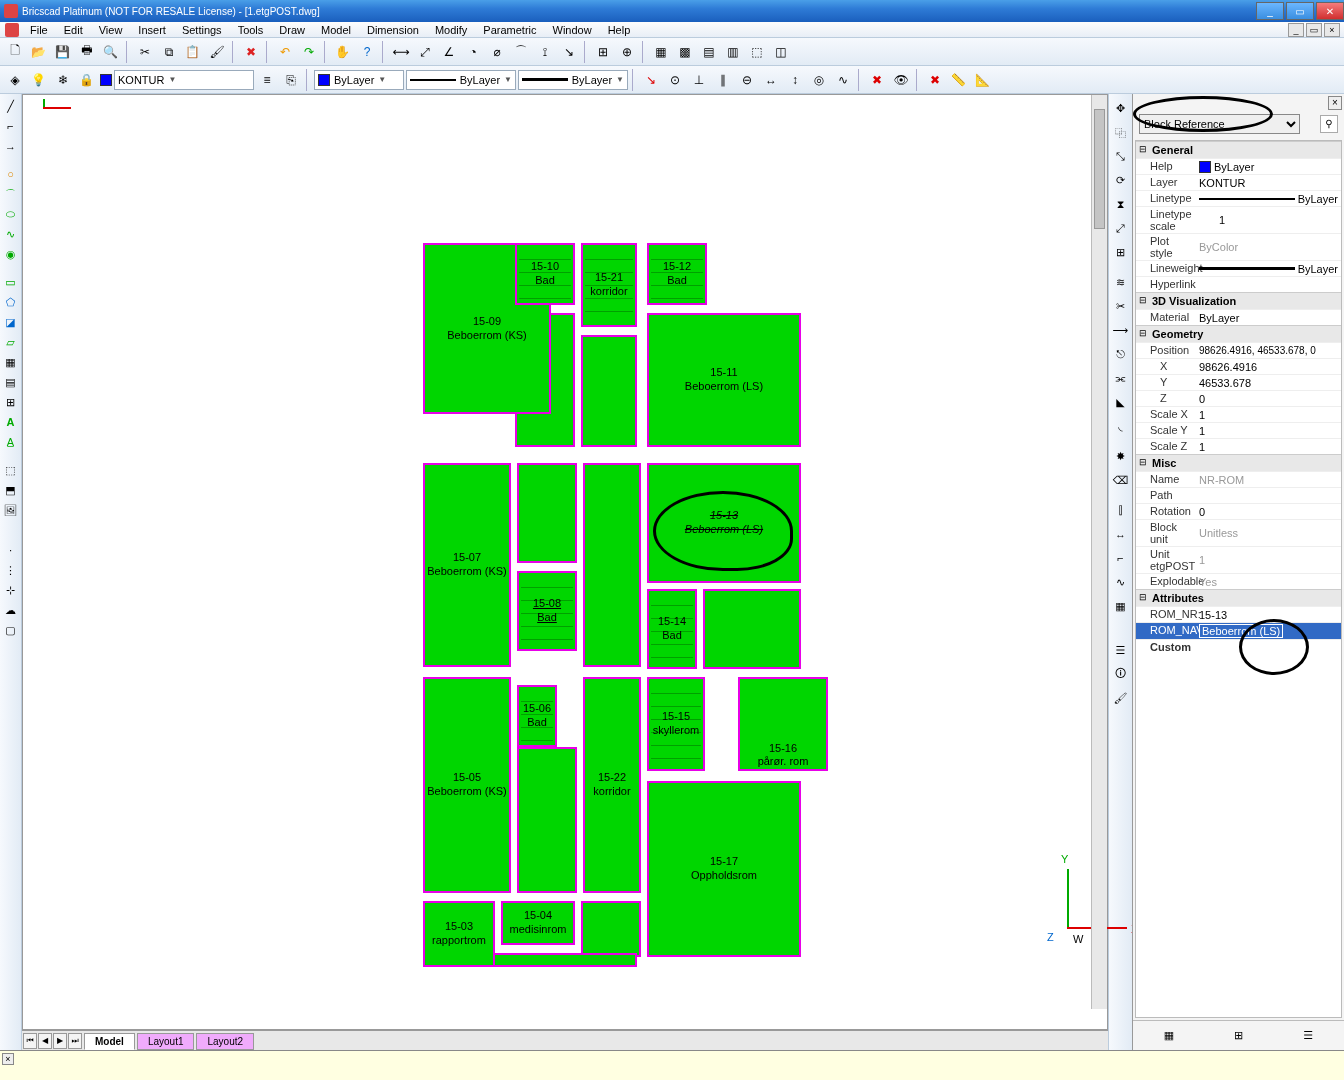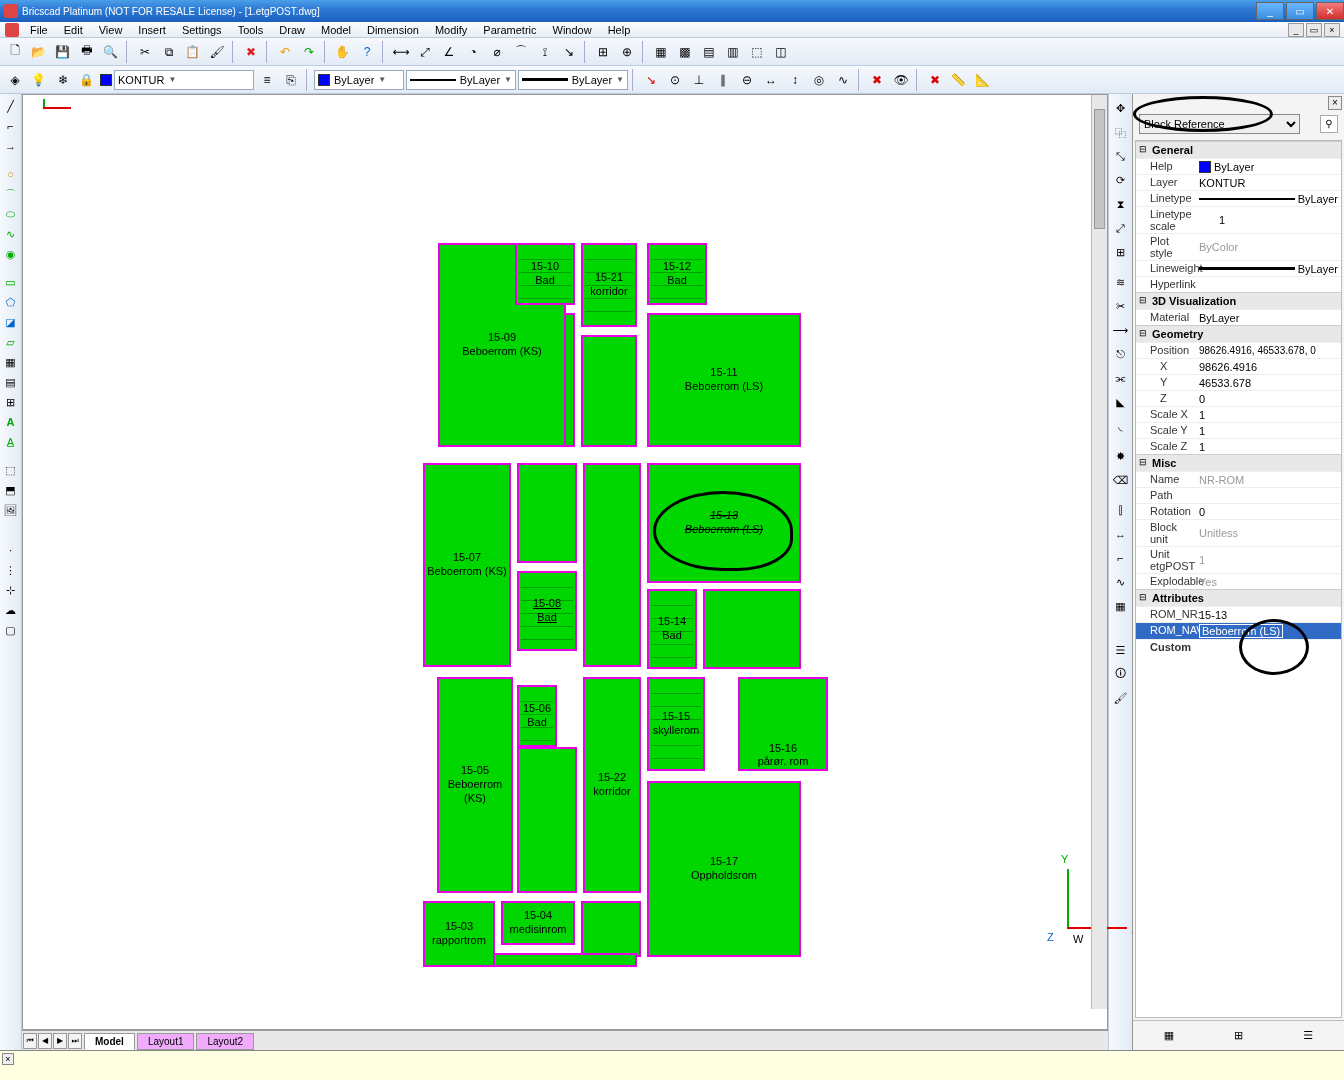--- a/index.html
+++ b/index.html
@@ -261,21 +261,21 @@
       </div>
       <div id="rooms-layer">
           <div class="room" style="left: 492px; top: 218px; width: 60px; height: 134px;"></div>
           <div class="room" style="left: 558px; top: 240px; width: 56px; height: 112px;"></div>
           <div class="room" style="left: 494px; top: 368px; width: 60px; height: 100px;"></div>
           <div class="room" style="left: 560px; top: 368px; width: 58px; height: 204px;"></div>
           <div class="room" style="left: 680px; top: 494px; width: 98px; height: 80px;"></div>
           <div class="room" style="left: 494px; top: 652px; width: 60px; height: 146px;"></div>
           <div class="room" style="left: 558px; top: 806px; width: 60px; height: 56px;"></div>
           <div class="room" style="left: 460px; top: 858px; width: 154px; height: 14px;"></div>
-          <div class="room" style="left: 400px; top: 148px; width: 128px; height: 204px; margin-left: 15px;">
+          <div class="room" style="left: 400px; top: 148px; width: 128px; height: 171px;">
             <div class="lbl">15-09<br>Beboerrom (KS)</div>
           </div>
           <div class="room" style="left: 492px; top: 148px; width: 60px; height: 62px;">
             <div class="hatch"></div>
             <div class="lbl">15-10<br>Bad</div>
           </div>
           <div class="room" style="left: 558px; top: 148px; width: 56px; height: 84px;">
             <div class="hatch"></div>
             <div class="lbl">15-21<br>korridor</div>
           </div>
@@ -304,21 +304,21 @@
             <div class="hatch"></div>
             <div class="lbl">15-06<br>Bad</div>
           </div>
           <div class="room" style="left: 624px; top: 582px; width: 58px; height: 94px;">
             <div class="hatch"></div>
             <div class="lbl">15-15<br>skyllerom</div>
           </div>
           <div class="room" style="left: 715px; top: 582px; width: 90px; height: 94px; justify-content: flex-end;">
             <div class="lbl">15-16<br>pårør. rom</div>
           </div>
-          <div class="room" style="left: 400px; top: 582px; width: 76px; height: 216px; margin-left: 14px;">
+          <div class="room" style="left: 400px; top: 582px; width: 88px; height: 216px;">
             <div class="lbl">15-05<br>Beboerrom (KS)</div>
           </div>
           <div class="room" style="left: 560px; top: 582px; width: 58px; height: 216px;">
             <div class="lbl">15-22<br>korridor</div>
           </div>
           <div class="room" style="left: 624px; top: 686px; width: 154px; height: 176px;">
             <div class="lbl">15-17<br>Oppholdsrom</div>
           </div>
           <div class="room" style="left: 400px; top: 806px; width: 72px; height: 66px;">
             <div class="lbl">15-03<br>rapportrom</div>

